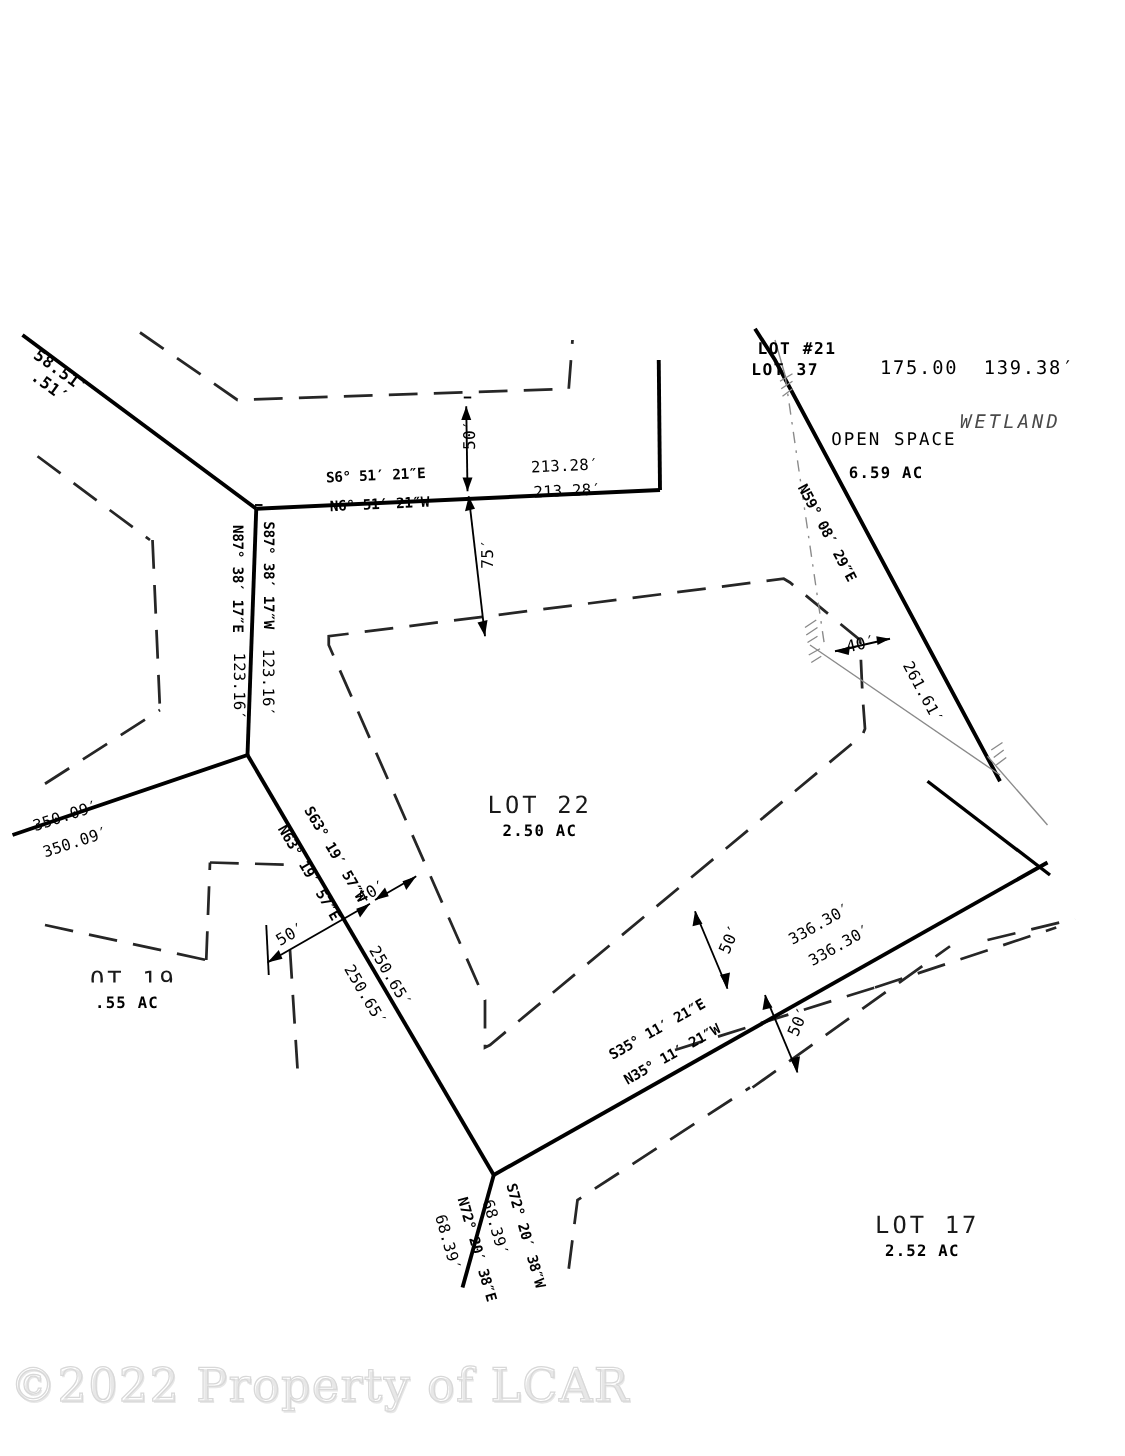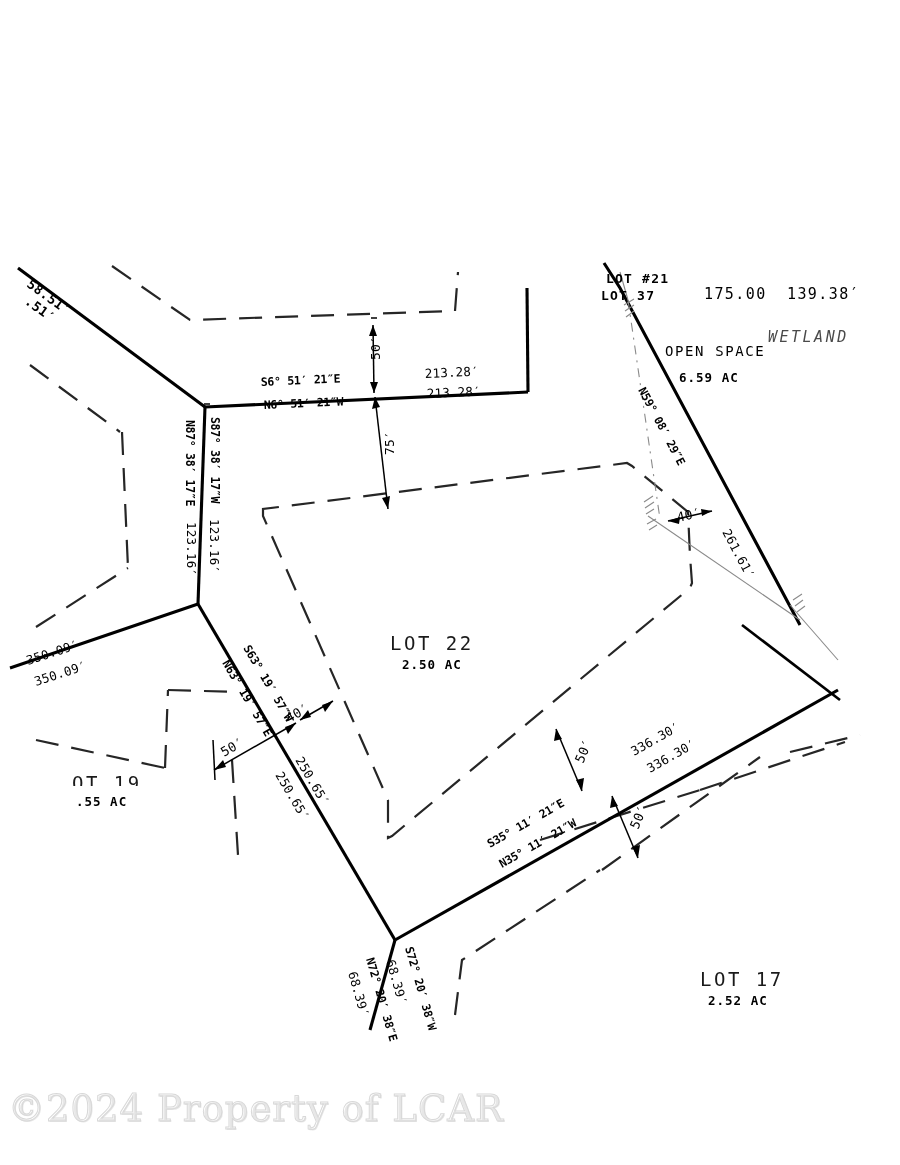--- a/index.html
+++ b/index.html
@@ -250,15 +250,15 @@
     <g>
       <clipPath id="clip19">
           <rect x="70" y="770" width="70" height="16"></rect>
         </clipPath>
       <text class="svg-text t-lotname" x="58" y="790" clip-path="url(#clip19)">LOT 19</text>
     </g>
     <text class="svg-text t-lotarea" x="76" y="806">.55 AC</text>
 
   </svg>
 
-  <div id="watermark">©2024 Property of LCAR</div>
+  <div id="watermark">©2022 Property of LCAR</div>
 
 </div>
 
 </body></html>

